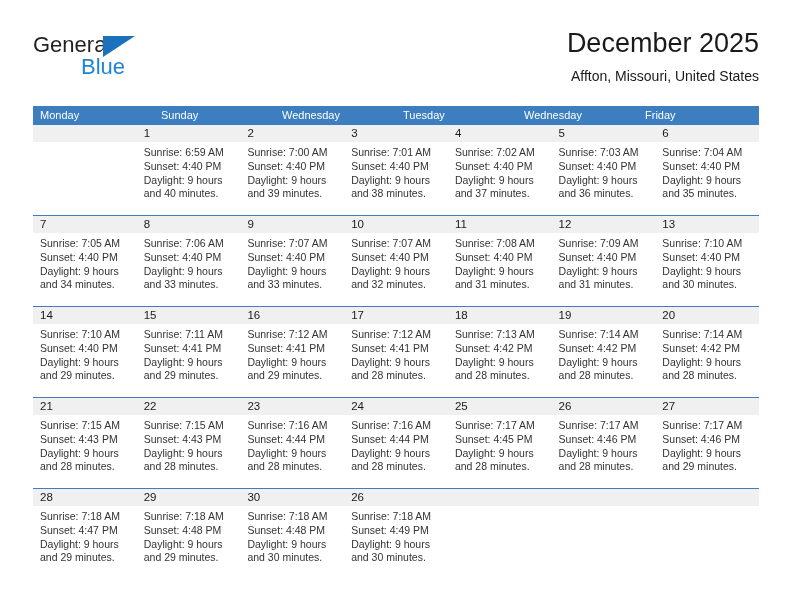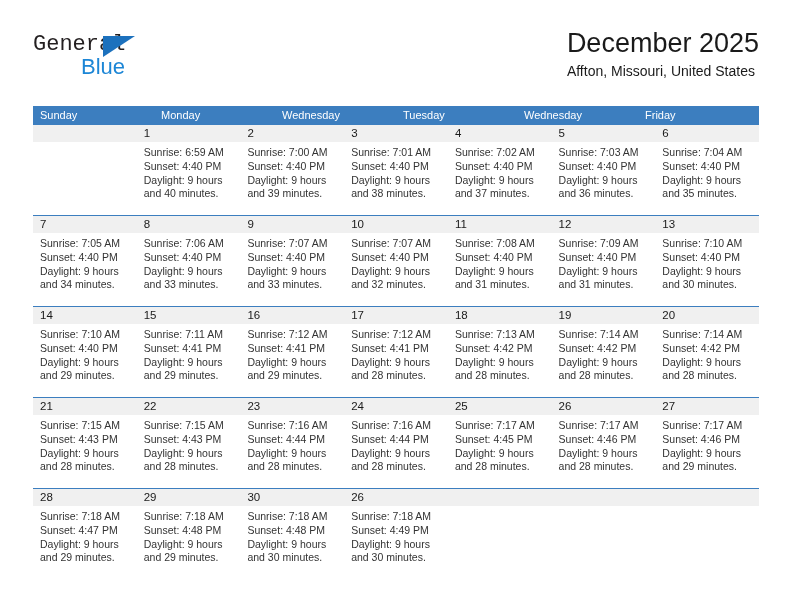--- a/index.html
+++ b/index.html
@@ -36,21 +36,21 @@
     width: 200px;
     height: 58px;
   }
   .brand-general {
     position: absolute;
     left: 0;
     top: 0;
     font-size: 22px;
     letter-spacing: 0px;
     color: #231f20;
-    font-family: Liberation Mono, monospace;
+    font-family: Liberation Sans, sans-serif;
   }
   .brand-triangle {
     position: absolute;
     left: 70px;
     top: 4px;
     width: 0;
     height: 0;
     border-left: 32px solid #1c71bd;
     border-bottom: 21px solid transparent;
   }
@@ -59,32 +59,34 @@
     left: 48px;
     top: 22px;
     font-size: 22px;
     color: #1c86d6;
     font-family: "Liberation Sans", sans-serif;
   }
   .title-block {
     position: absolute;
     right: 0;
     top: 0;
+    text-align: right;
   }
   .cal-title {
     font-size: 27px;
     font-weight: normal;
     color: #1a1a1a;
     line-height: 34px;
     white-space: nowrap;
   }
   .cal-subtitle {
     font-size: 14px;
     color: #1a1a1a;
     line-height: 22px;
+    margin-top: 5px;
     white-space: nowrap;
   }
 
   
   .calendar {
     position: absolute;
     left: 33px;
     top: 106px;
     width: 726px;
   }
@@ -155,22 +157,22 @@
 
     <div class="title-block">
       <div class="cal-title">December 2025</div>
       <div class="cal-subtitle">Affton, Missouri, United States</div>
     </div>
 
   </div>
 
   <div class="calendar">
     <div class="weekday-row" id="weekday-row">
+        <div class="weekday">Monday</div>
         <div class="weekday">Sunday</div>
-        <div class="weekday">Monday</div>
         <div class="weekday">Wednesday</div>
         <div class="weekday">Tuesday</div>
         <div class="weekday">Wednesday</div>
         <div class="weekday">Friday</div>
       </div>
     <div id="weeks-container">
         <div class="week">
           <div class="week-numbers">
             <div class="daynum"></div>
             <div class="daynum">1</div>

